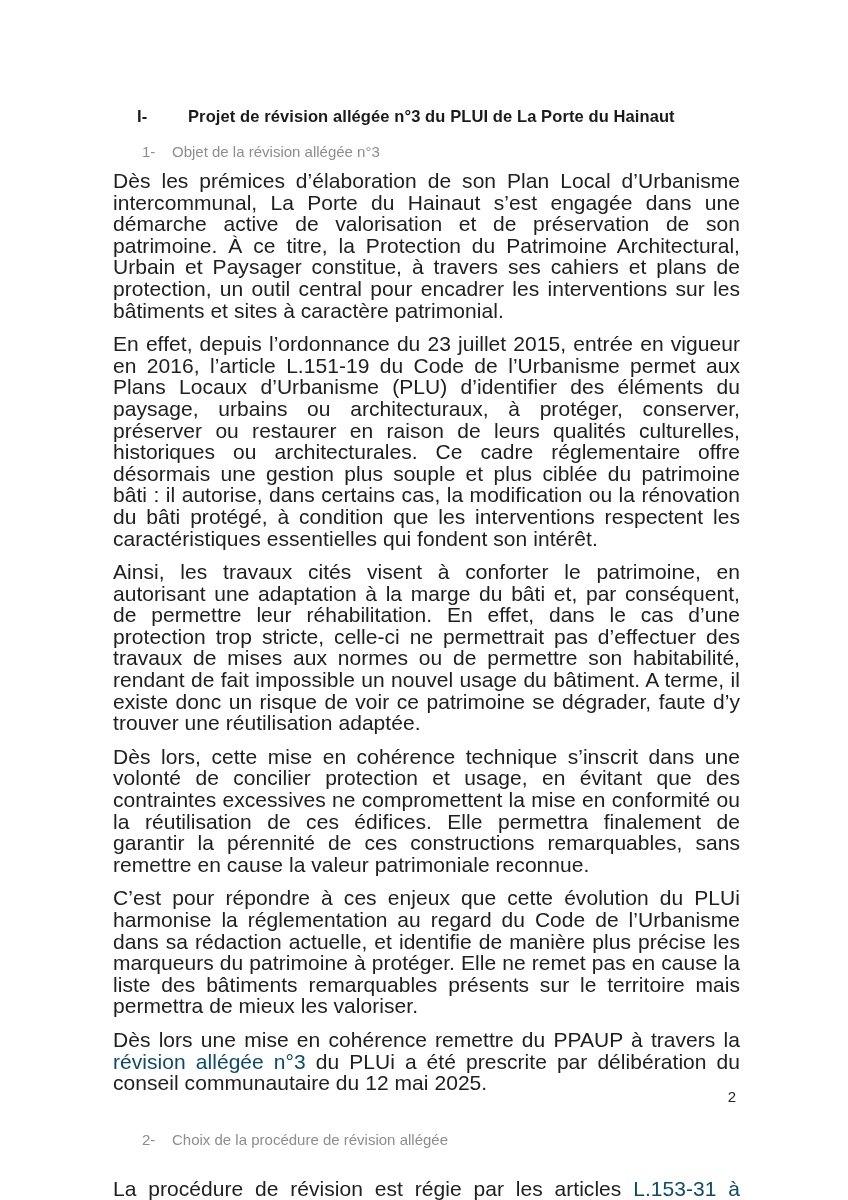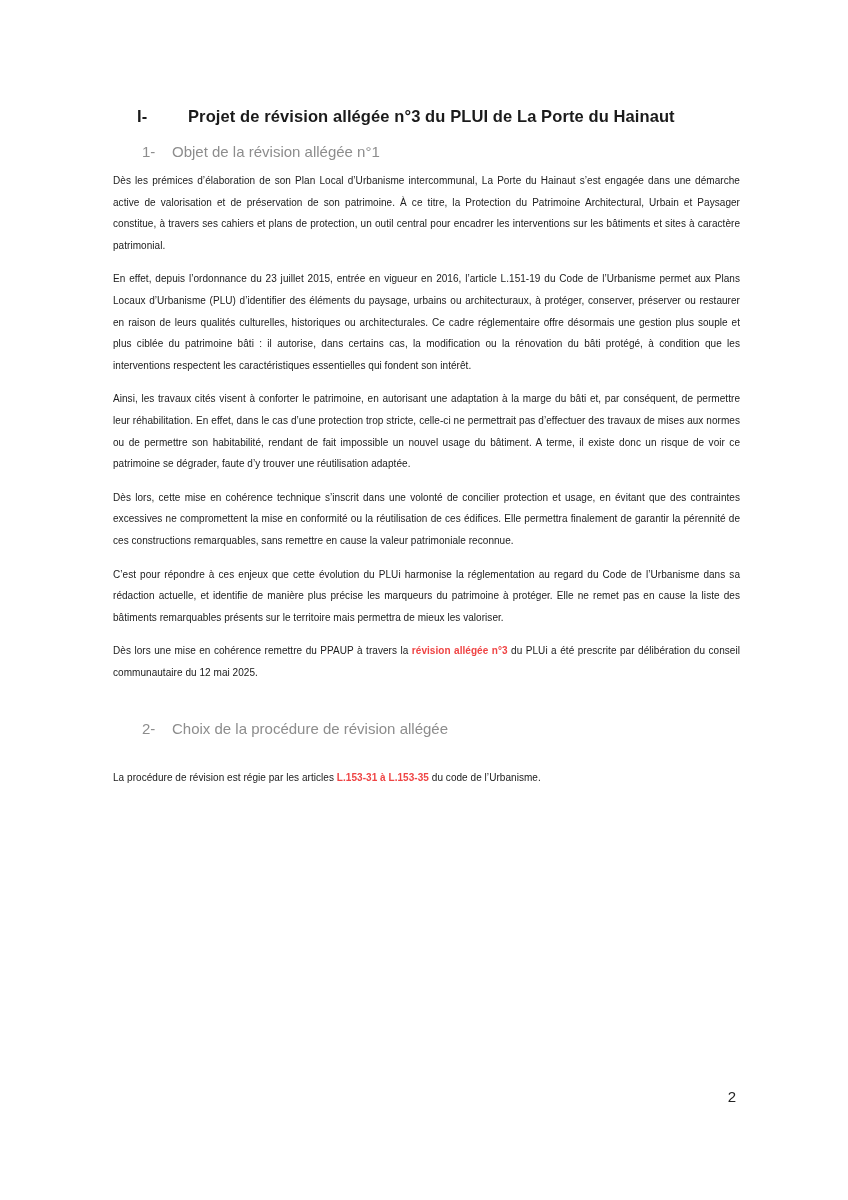--- a/index.html
+++ b/index.html
@@ -52,35 +52,35 @@
   }
   .heading-num {
     width: 30px;
     flex: none;
   }
   .paragraphs {
     margin-top: 0;
   }
   p.paragraph {
     margin: 12px 0 0 0;
-    font-size: 10px;
+    font-size: 21px;
     line-height: 21.6px;
     text-align: justify;
     color: #202020;
     letter-spacing: 0.05px;
   }
   .paragraphs p.paragraph:first-child {
     margin-top: 8px;
   }
   #sections .doc-section:nth-child(2) p.paragraph:last-child {
     margin-top: 28px;
   }
   p.paragraph strong {
-    font-weight: 700;
-    color: #ef4444;
+    font-weight: 400;
+    color: #0c4a6e;
   }
   .page-number {
     position: absolute;
     top: 1088px;
     right: 112px;
     font-size: 15px;
     color: #242424;
   }
 </style>
 </head>
@@ -88,21 +88,21 @@
 
 <div class="page">
   <h1 class="title">
     <span class="title-num">I-</span>
     <span>Projet de révision allégée n°3 du PLUI de La Porte du Hainaut</span>
   </h1>
   <div id="sections">
   <section class="doc-section">
     <h2 class="section-heading">
       <span class="heading-num">1-</span>
-      <span class="heading-text">Objet de la révision allégée n°1</span>
+      <span class="heading-text">Objet de la révision allégée n°3</span>
     </h2>
     <div class="paragraphs">
           <p class="paragraph"><span>Dès les prémices d’élaboration de son Plan Local d’Urbanisme intercommunal, La Porte du Hainaut s’est engagée dans une démarche active de valorisation et de préservation de son patrimoine. À ce titre, la Protection du Patrimoine Architectural, Urbain et Paysager constitue, à travers ses cahiers et plans de protection, un outil central pour encadrer les interventions sur les bâtiments et sites à caractère patrimonial.</span></p>
           <p class="paragraph"><span>En effet, depuis l’ordonnance du 23 juillet 2015, entrée en vigueur en 2016, l’article L.151-19 du Code de l’Urbanisme permet aux Plans Locaux d’Urbanisme (PLU) d’identifier des éléments du paysage, urbains ou architecturaux, à protéger, conserver, préserver ou restaurer en raison de leurs qualités culturelles, historiques ou architecturales. Ce cadre réglementaire offre désormais une gestion plus souple et plus ciblée du patrimoine bâti : il autorise, dans certains cas, la modification ou la rénovation du bâti protégé, à condition que les interventions respectent les caractéristiques essentielles qui fondent son intérêt.</span></p>
           <p class="paragraph"><span>Ainsi, les travaux cités visent à conforter le patrimoine, en autorisant une adaptation à la marge du bâti et, par conséquent, de permettre leur réhabilitation. En effet, dans le cas d’une protection trop stricte, celle-ci ne permettrait pas d’effectuer des travaux de mises aux normes ou de permettre son habitabilité, rendant de fait impossible un nouvel usage du bâtiment. A terme, il existe donc un risque de voir ce patrimoine se dégrader, faute d’y trouver une réutilisation adaptée.</span></p>
           <p class="paragraph"><span>Dès lors, cette mise en cohérence technique s’inscrit dans une volonté de concilier protection et usage, en évitant que des contraintes excessives ne compromettent la mise en conformité ou la réutilisation de ces édifices. Elle permettra finalement de garantir la pérennité de ces constructions remarquables, sans remettre en cause la valeur patrimoniale reconnue.</span></p>
           <p class="paragraph"><span>C’est pour répondre à ces enjeux que cette évolution du PLUi harmonise la réglementation au regard du Code de l’Urbanisme dans sa rédaction actuelle, et identifie de manière plus précise les marqueurs du patrimoine à protéger. Elle ne remet pas en cause la liste des bâtiments remarquables présents sur le territoire mais permettra de mieux les valoriser.</span></p>
           <p class="paragraph"><span>Dès lors une mise en cohérence remettre du PPAUP à travers la </span><strong>révision allégée n°3</strong><span> du PLUi a été prescrite par délibération du conseil communautaire du 12 mai 2025.</span></p>
         </div>
   </section>

